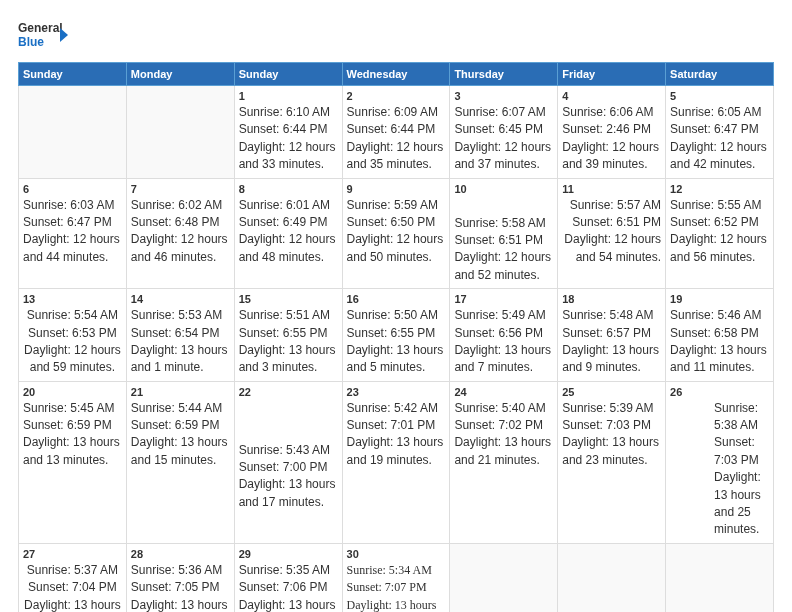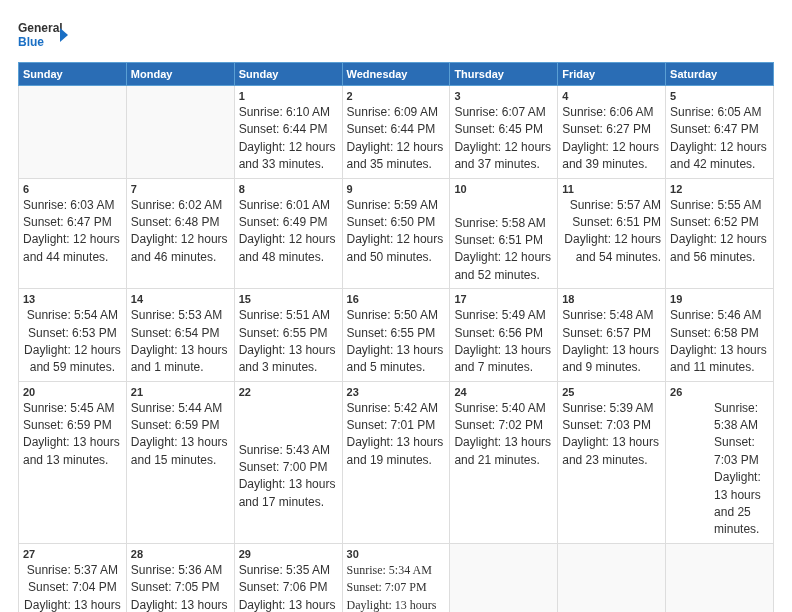--- a/index.html
+++ b/index.html
@@ -134,21 +134,21 @@
           <td>
             <span class="day-num">3</span>
             <div class="day-detail" style="white-space: pre-line;">Sunrise: 6:07 AM
 Sunset: 6:45 PM
 Daylight: 12 hours
 and 37 minutes.</div>
           </td>
           <td>
             <span class="day-num">4</span>
             <div class="day-detail" style="white-space: pre-line;">Sunrise: 6:06 AM
-Sunset: 6:27 PM
+Sunset: 2:46 PM
 Daylight: 12 hours
 and 39 minutes.</div>
           </td>
           <td>
             <span class="day-num">5</span>
             <div class="day-detail" style="white-space: pre-line;">Sunrise: 6:05 AM
 Sunset: 6:47 PM
 Daylight: 12 hours
 and 42 minutes.</div>
           </td>

